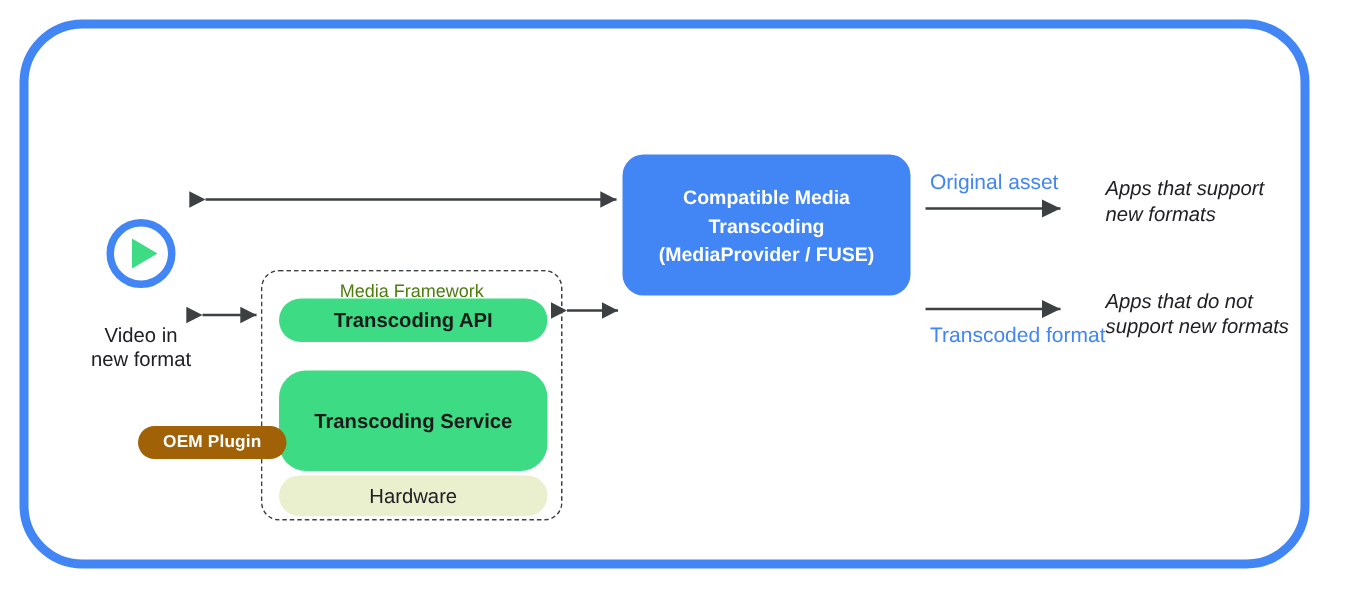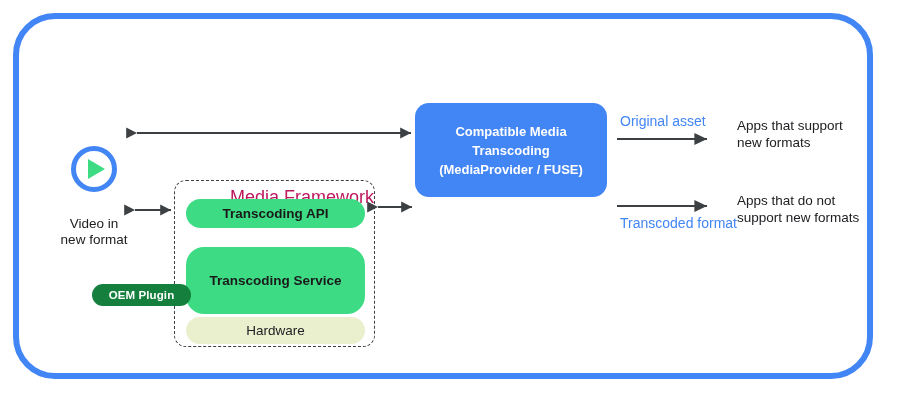--- a/index.html
+++ b/index.html
@@ -76,23 +76,23 @@
     height: 167px;
     border: 1.6px dashed #3c4043;
     border-radius: 12px;
     box-sizing: border-box;
   }
   #media-framework-title {
     position: absolute;
     left: 0;
     top: 6px;
     width: 100%;
-    text-align: right;
-    font-size: 18px;
-    color: #be185d;
+    text-align: center;
+    font-size: 12px;
+    color: #4d7c0f;
   }
   .stack-box {
     position: absolute;
     left: 11px;
     width: 179px;
     border-radius: 22px;
     box-sizing: border-box;
     display: flex;
     align-items: center;
     justify-content: center;
@@ -115,21 +115,21 @@
     font-weight: bold;
     color: #1a1a1a;
     border-radius: 18px;
   }
   #oem-plugin {
     position: absolute;
     left: 92px;
     top: 284px;
     width: 99px;
     height: 22px;
-    background: #15803d;
+    background: #a16207;
     border-radius: 11px;
     display: flex;
     align-items: center;
     justify-content: center;
     font-size: 11.5px;
     font-weight: bold;
     color: #ffffff;
     letter-spacing: .1px;
   }
   #hardware {
@@ -176,20 +176,21 @@
   }
   #label-original-asset { left: 620px; top: 113px; }
   #label-transcoded-asset { left: 620px; top: 215px; }
 
   .apps-label {
     position: absolute;
     font-size: 13.5px;
     line-height: 17px;
     color: #202124;
     white-space: pre-line;
+    font-style: italic;
   }
   #label-apps-support { left: 737px; top: 117px; }
   #label-apps-no-support { left: 737px; top: 192px; }
 </style>
 </head>
 <body>
 
 <div id="canvas">
 
   <div id="outer-frame"></div>

